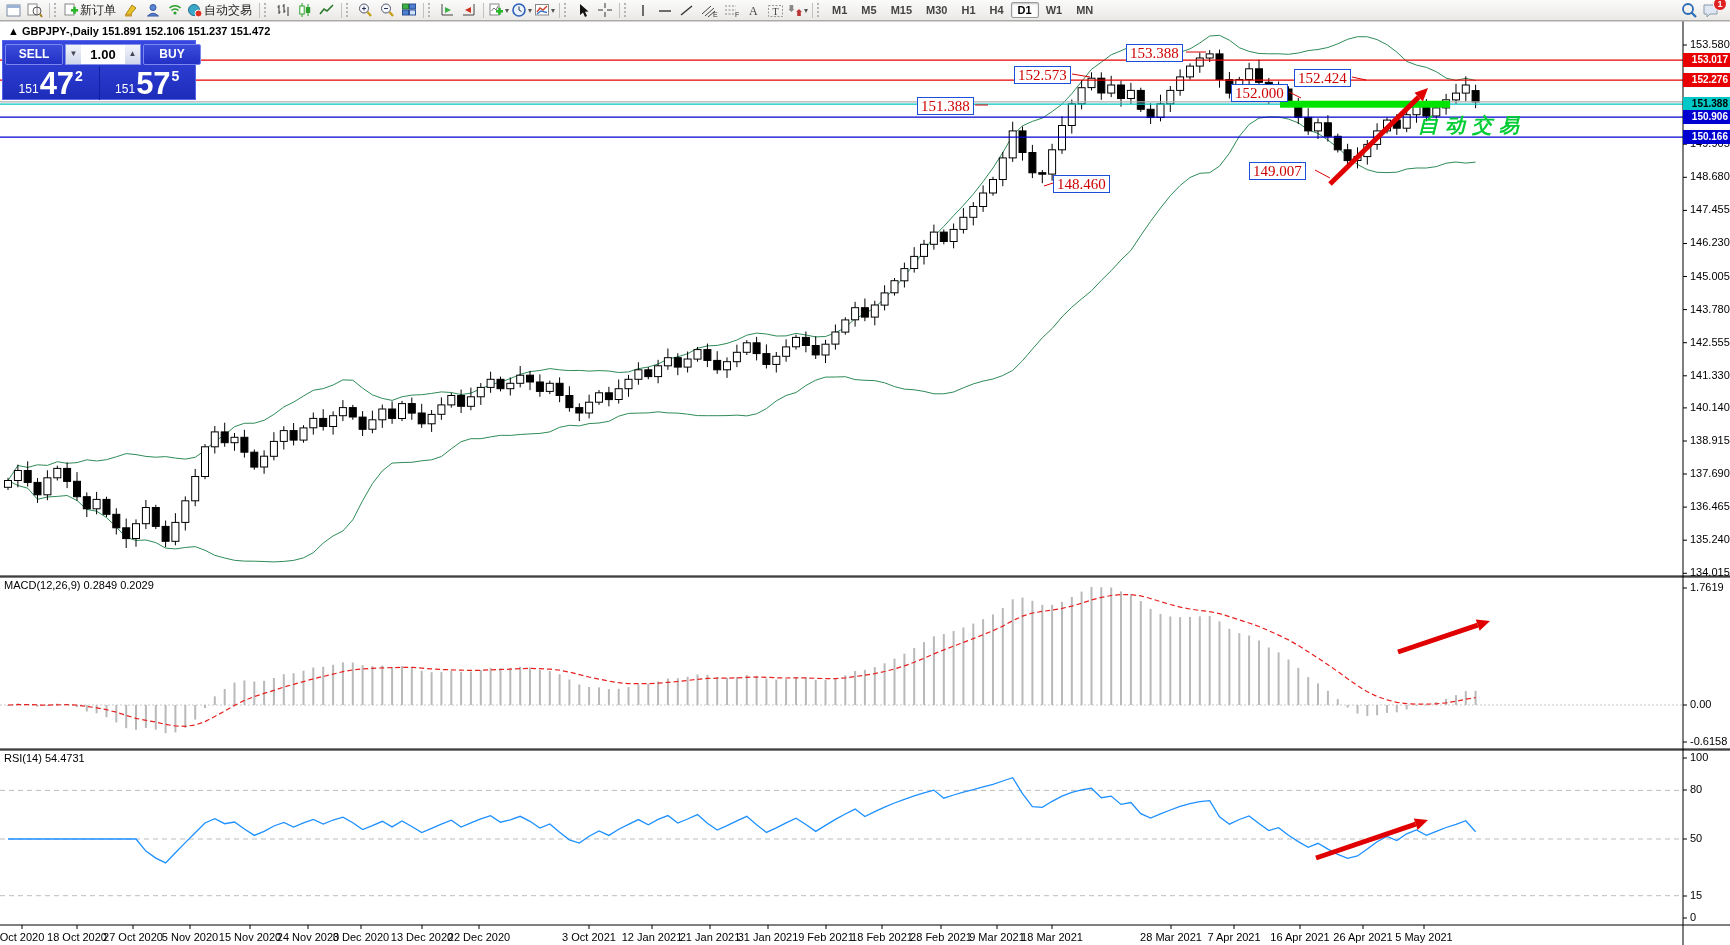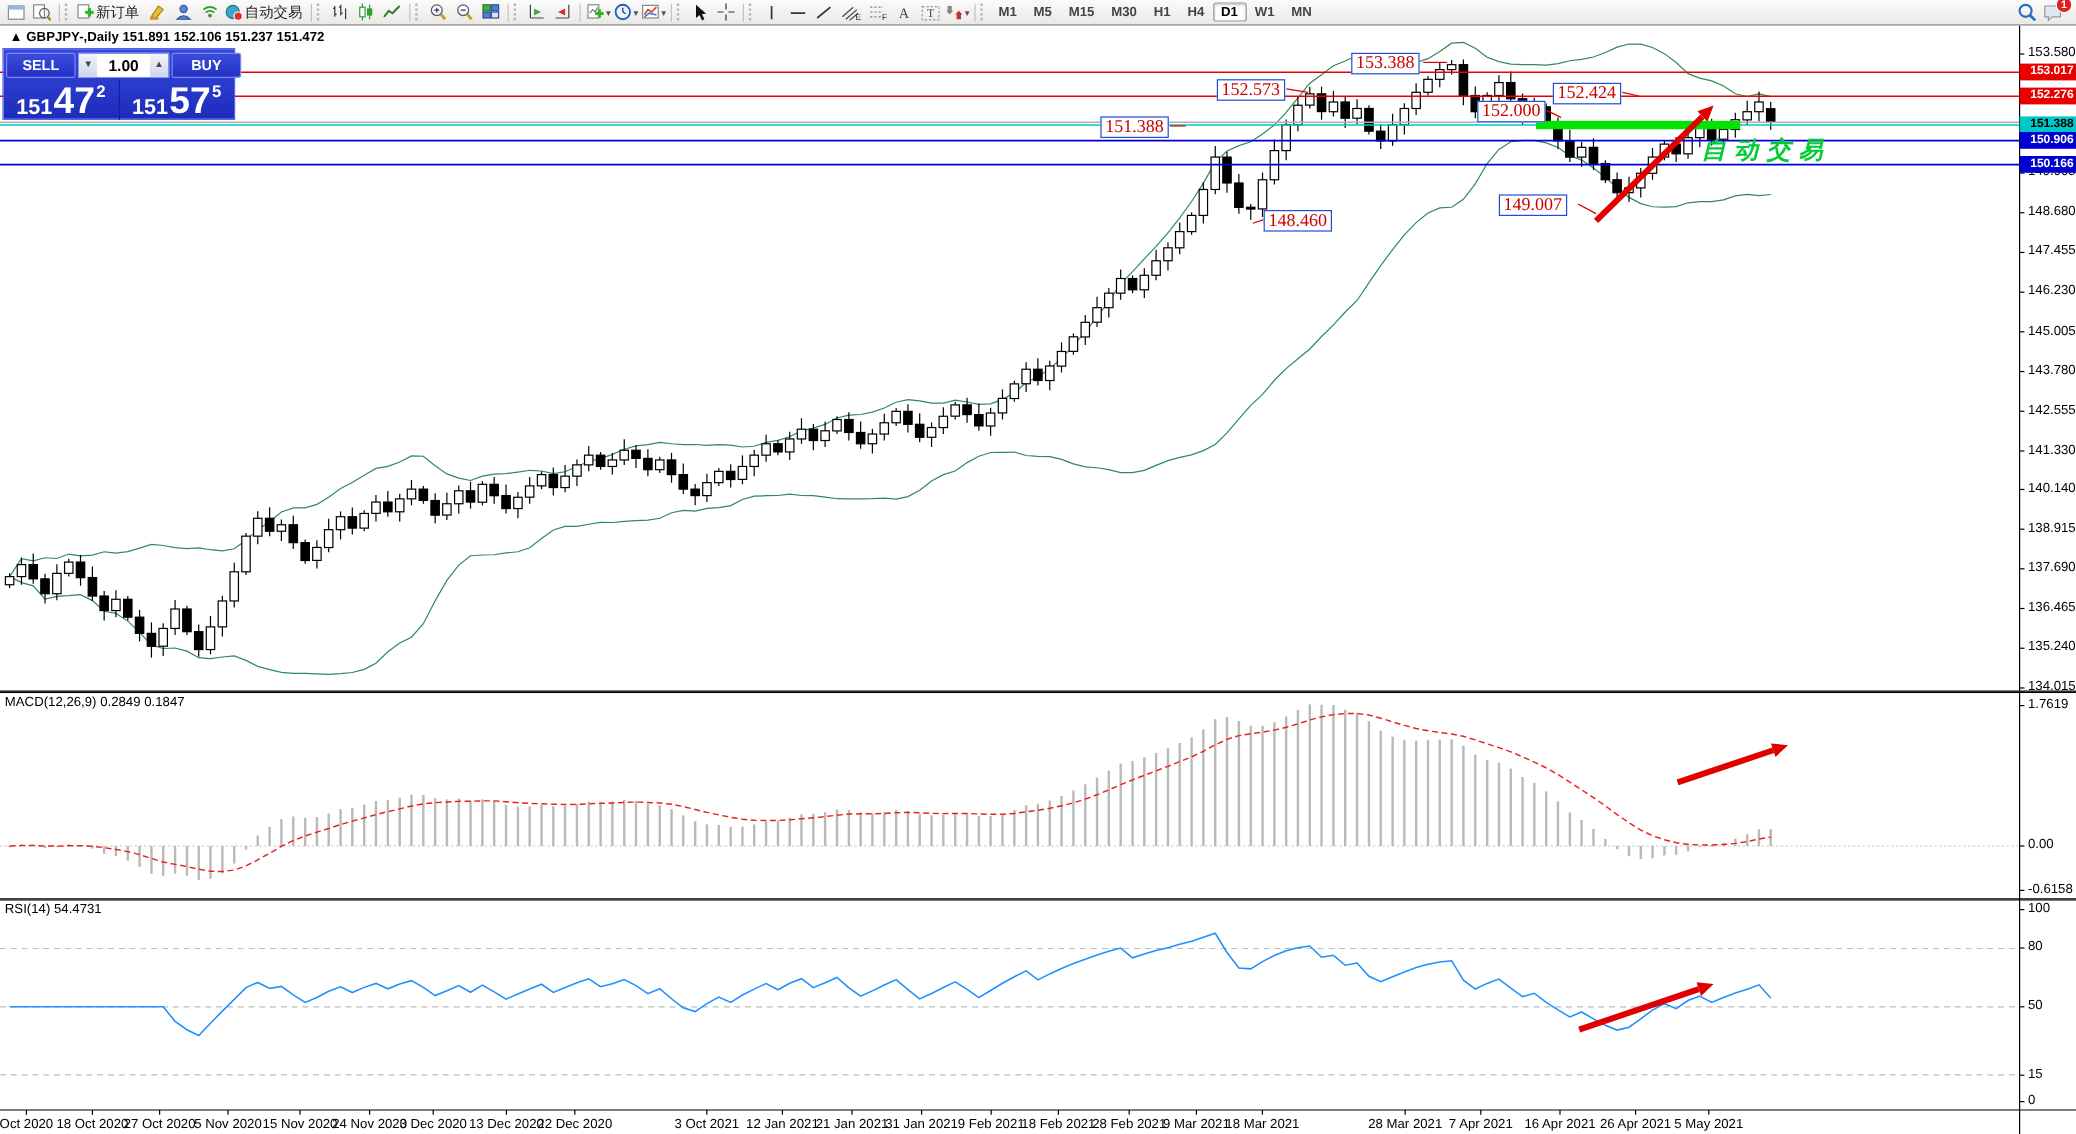--- a/index.html
+++ b/index.html
@@ -35,21 +35,21 @@
                background:linear-gradient(#3648e0,#1d2cba);border:1px solid #5563e8;color:#fff;z-index:5;}
   .tp-row1{display:flex;align-items:center;height:24px;padding:2px 2px 0 2px;box-sizing:border-box;gap:2px;}
   .tp-btn{flex:0 0 56px;height:19px;line-height:19px;text-align:center;font-size:12px;font-weight:bold;color:#fff;
           background:linear-gradient(#3b4cdb,#2231c4);border:1px solid #7b87ef;border-radius:2px;}
   .tp-vol{flex:1;display:flex;align-items:stretch;height:19px;background:#fff;border:1px solid #8891ea;}
   .tp-spin{width:15px;background:linear-gradient(#f2f4fa,#cfd6ec);color:#445;font-size:8px;line-height:18px;text-align:center;}
   .tp-vol input{flex:1;border:0;outline:0;text-align:center;font-size:13px;font-weight:bold;width:40px;color:#000;background:#fff;}
   .tp-row2{display:flex;height:34px;margin-top:1px;}
   .tp-price{flex:1;display:flex;align-items:flex-end;justify-content:center;padding-bottom:2px;}
   .tp-price.left{border-right:1px solid #1020a0;}
-  .pp-small{font-size:18px;font-weight:bold;margin-right:1px;line-height:18px;}
+  .pp-small{font-size:12px;font-weight:normal;margin-right:1px;line-height:18px;}
   .pp-big{font-size:31px;font-weight:bold;line-height:28px;}
   .pp-sup{font-size:14px;font-weight:bold;vertical-align:top;line-height:14px;margin-left:1px;align-self:flex-start;margin-top:3px;}
 </style>
 </head>
 <body>
 
 <div class="screen">
 
   <div class="toolbar">
     <span class="tb">
@@ -849,21 +849,21 @@
         <line x1="1424" y1="925" x2="1424" y2="929"></line>
       </g>
     </svg>
 
   <div class="overlay" id="overlay">
     <div class="abs info-line">
       <span>▲</span>
       <span>GBPJPY-,Daily</span>
       <span>151.891 152.106 151.237 151.472</span>
     </div>
-    <div class="abs pane-title" style="left:4px;top:579px;">MACD(12,26,9) 0.2849 0.1847</div>
+    <div class="abs pane-title" style="left:4px;top:579px;">MACD(12,26,9) 0.2849 0.2029</div>
     <div class="abs pane-title" style="left:4px;top:752px;">RSI(14) 54.4731</div>
     <div class="abs cn-note" id="cn-note" style="left: 1418px; top: 112px; color: rgb(0, 204, 51);">自动交易</div>
   <div class="abs ytick" style="left: 1690px; top: 38px;">153.580</div>
       <div class="abs ytick" style="left: 1690px; top: 137.225px;">149.905</div>
       <div class="abs ytick" style="left: 1690px; top: 170.3px;">148.680</div>
       <div class="abs ytick" style="left: 1690px; top: 203.375px;">147.455</div>
       <div class="abs ytick" style="left: 1690px; top: 236.45px;">146.230</div>
       <div class="abs ytick" style="left: 1690px; top: 269.525px;">145.005</div>
       <div class="abs ytick" style="left: 1690px; top: 302.6px;">143.780</div>
       <div class="abs ytick" style="left: 1690px; top: 335.675px;">142.555</div>

